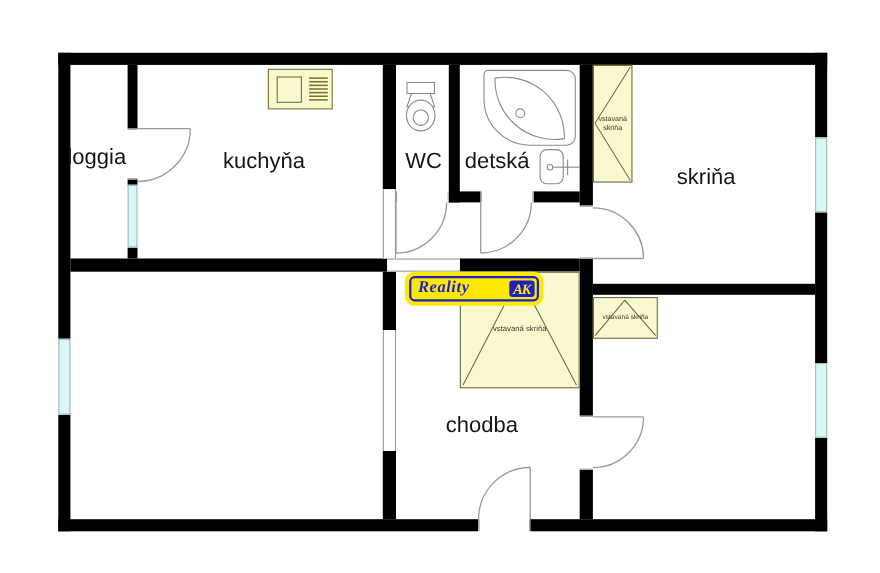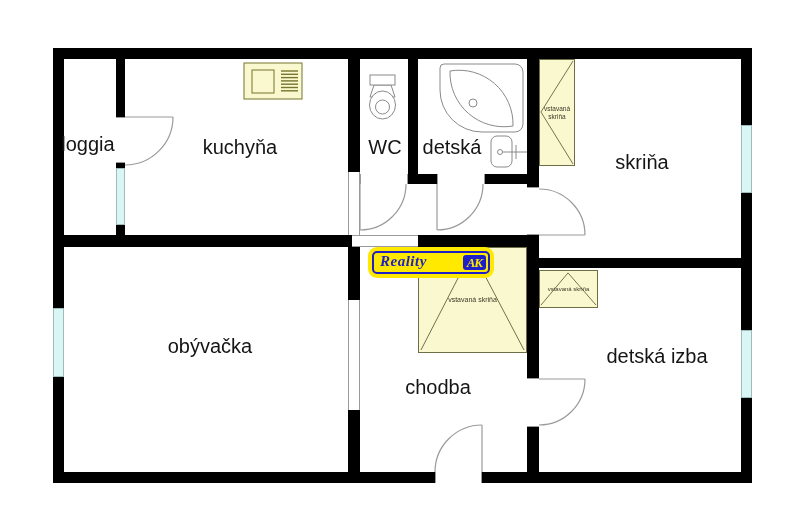--- a/index.html
+++ b/index.html
@@ -149,22 +149,20 @@
       <path d="M29,2 L1,36 M29,2 L58,36" stroke="#6e6e46" fill="none" stroke-width="1"></path>
     </svg>
     <span class="wlabel">vstavaná skriňa</span>
   </div>
 
   <div class="room-label" style="left:88px;top:144px">loggia</div>
   <div class="room-label" style="left:240px;top:147px">kuchyňa</div>
   <div class="room-label" style="left:385px;top:147px">WC</div>
   <div class="room-label" style="left:452px;top:147px">detská</div>
   <div class="room-label" style="left:642px;top:162px">skriňa</div>
-  <div class="room-label" style="left:210px;top:346px">obývačka</div>
   <div class="room-label" style="left:438px;top:387px">chodba</div>
-  <div class="room-label" style="left:657px;top:356px">detská izba</div>
 
   <div class="logo">
     <span class="brand">Reality</span>
     <span class="ak">AK</span>
   </div>
 
 </div>
 
 </body></html>

